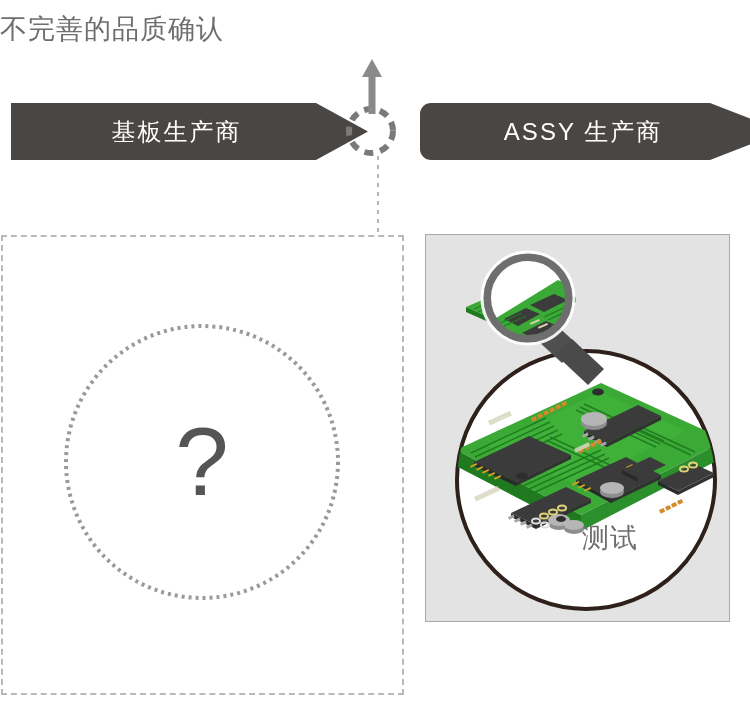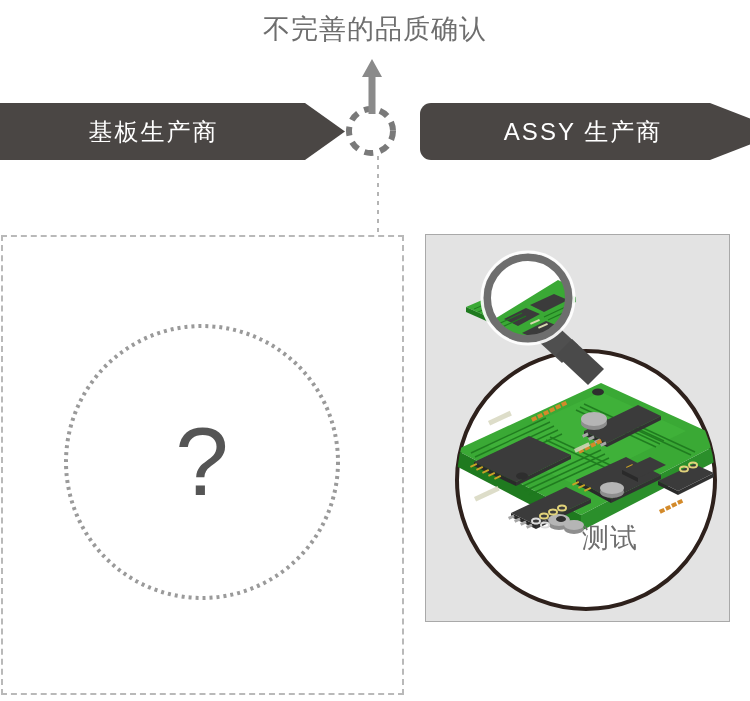--- a/index.html
+++ b/index.html
@@ -14,21 +14,20 @@
     overflow: hidden;
     font-family: "Liberation Sans", "DejaVu Sans", sans-serif;
   }
 
   
   #heading {
     position: absolute;
     left: 0;
     top: 16px;
     width: 750px;
-    text-align: center;
     font-size: 27px;
     letter-spacing: 1px;
     color: #6e6e6e;
     line-height: 1;
     white-space: nowrap;
   }
 
   
   .banner {
     position: absolute;
@@ -36,23 +35,24 @@
     height: 57px;
     background: #4a4644;
     color: #ffffff;
     font-size: 24px;
     letter-spacing: 2px;
     display: flex;
     align-items: center;
     justify-content: center;
   }
   #banner-left {
-    left: 0;
+    left: 11px;
     width: 345px;
     clip-path: polygon(0 0, 305px 0, 100% 50%, 305px 100%, 0 100%);
+    padding-left: 12px;
   }
   #banner-left .banner-label { margin-right: 38px; }
   #banner-right {
     left: 420px;
     width: 364px;
     clip-path: polygon(0 0, 290px 0, 100% 50%, 290px 100%, 0 100%);
     border-radius: 11px;
   }
   #banner-right .banner-label { margin-right: 38px; }
 

